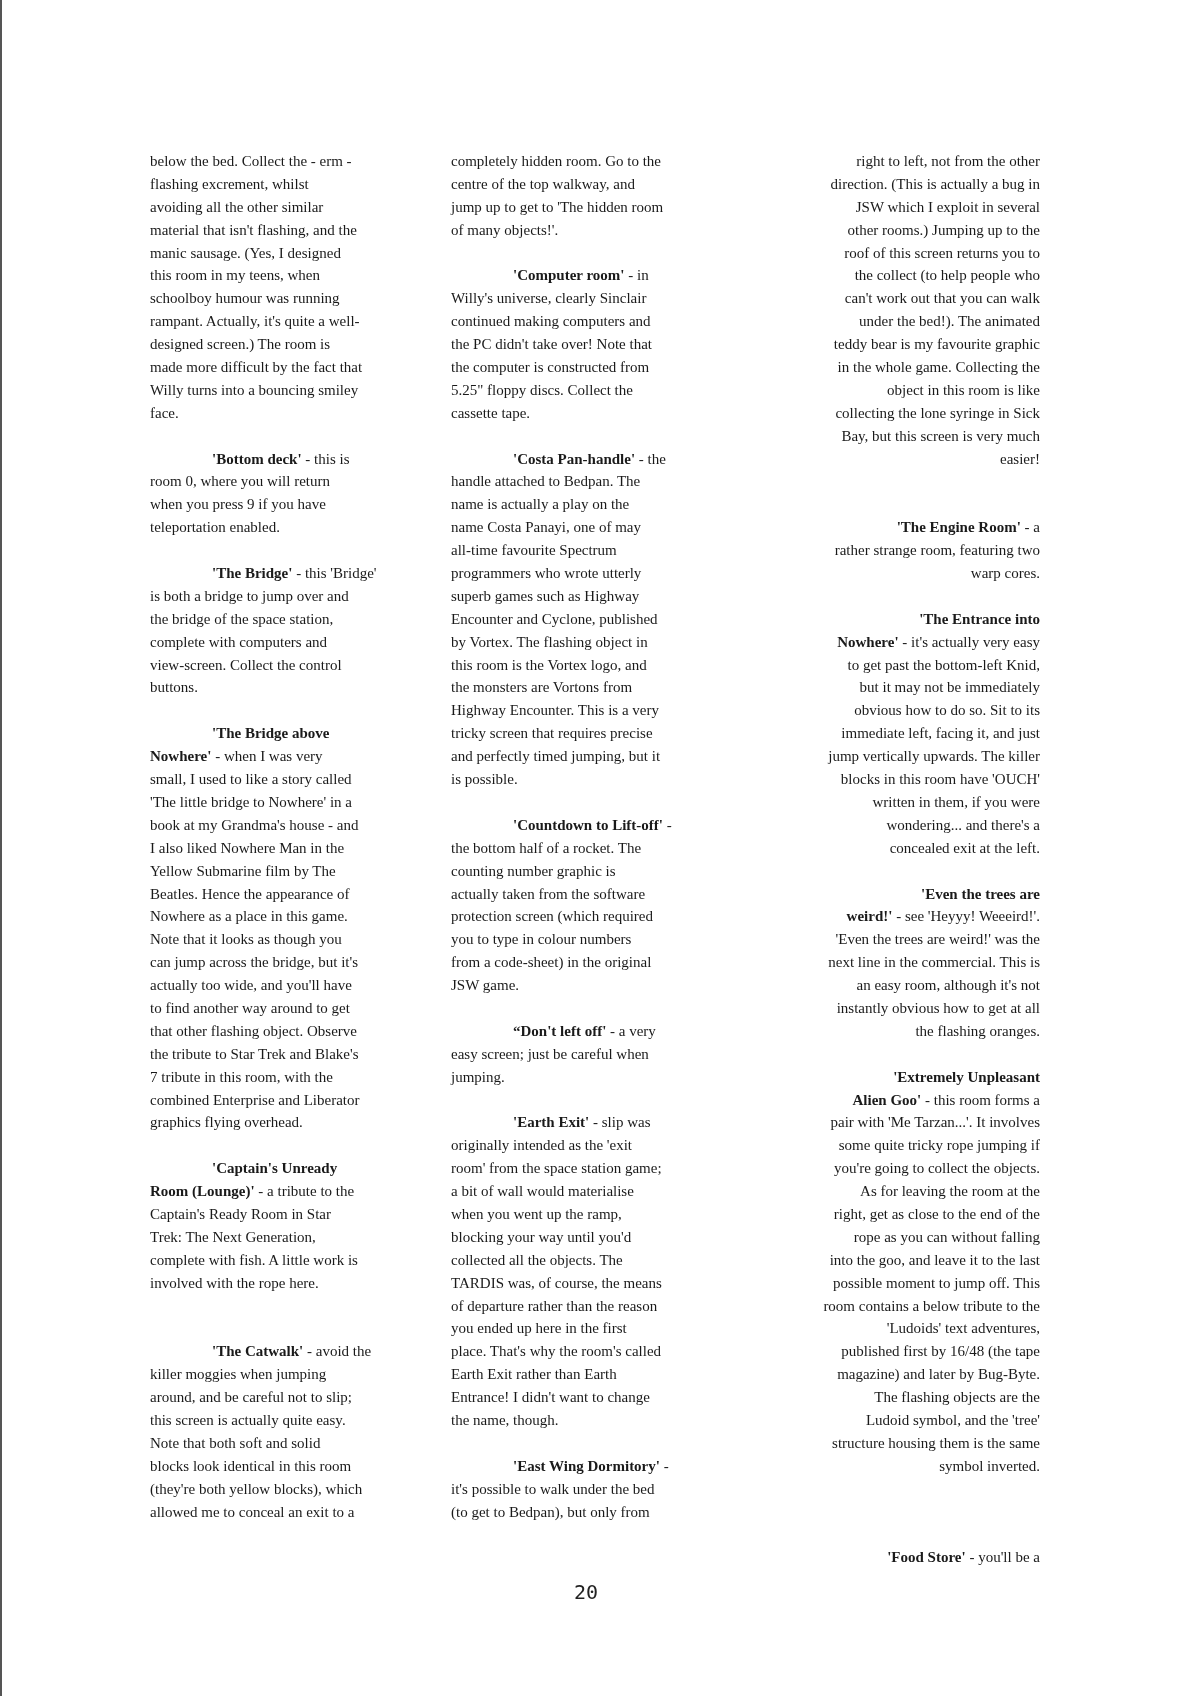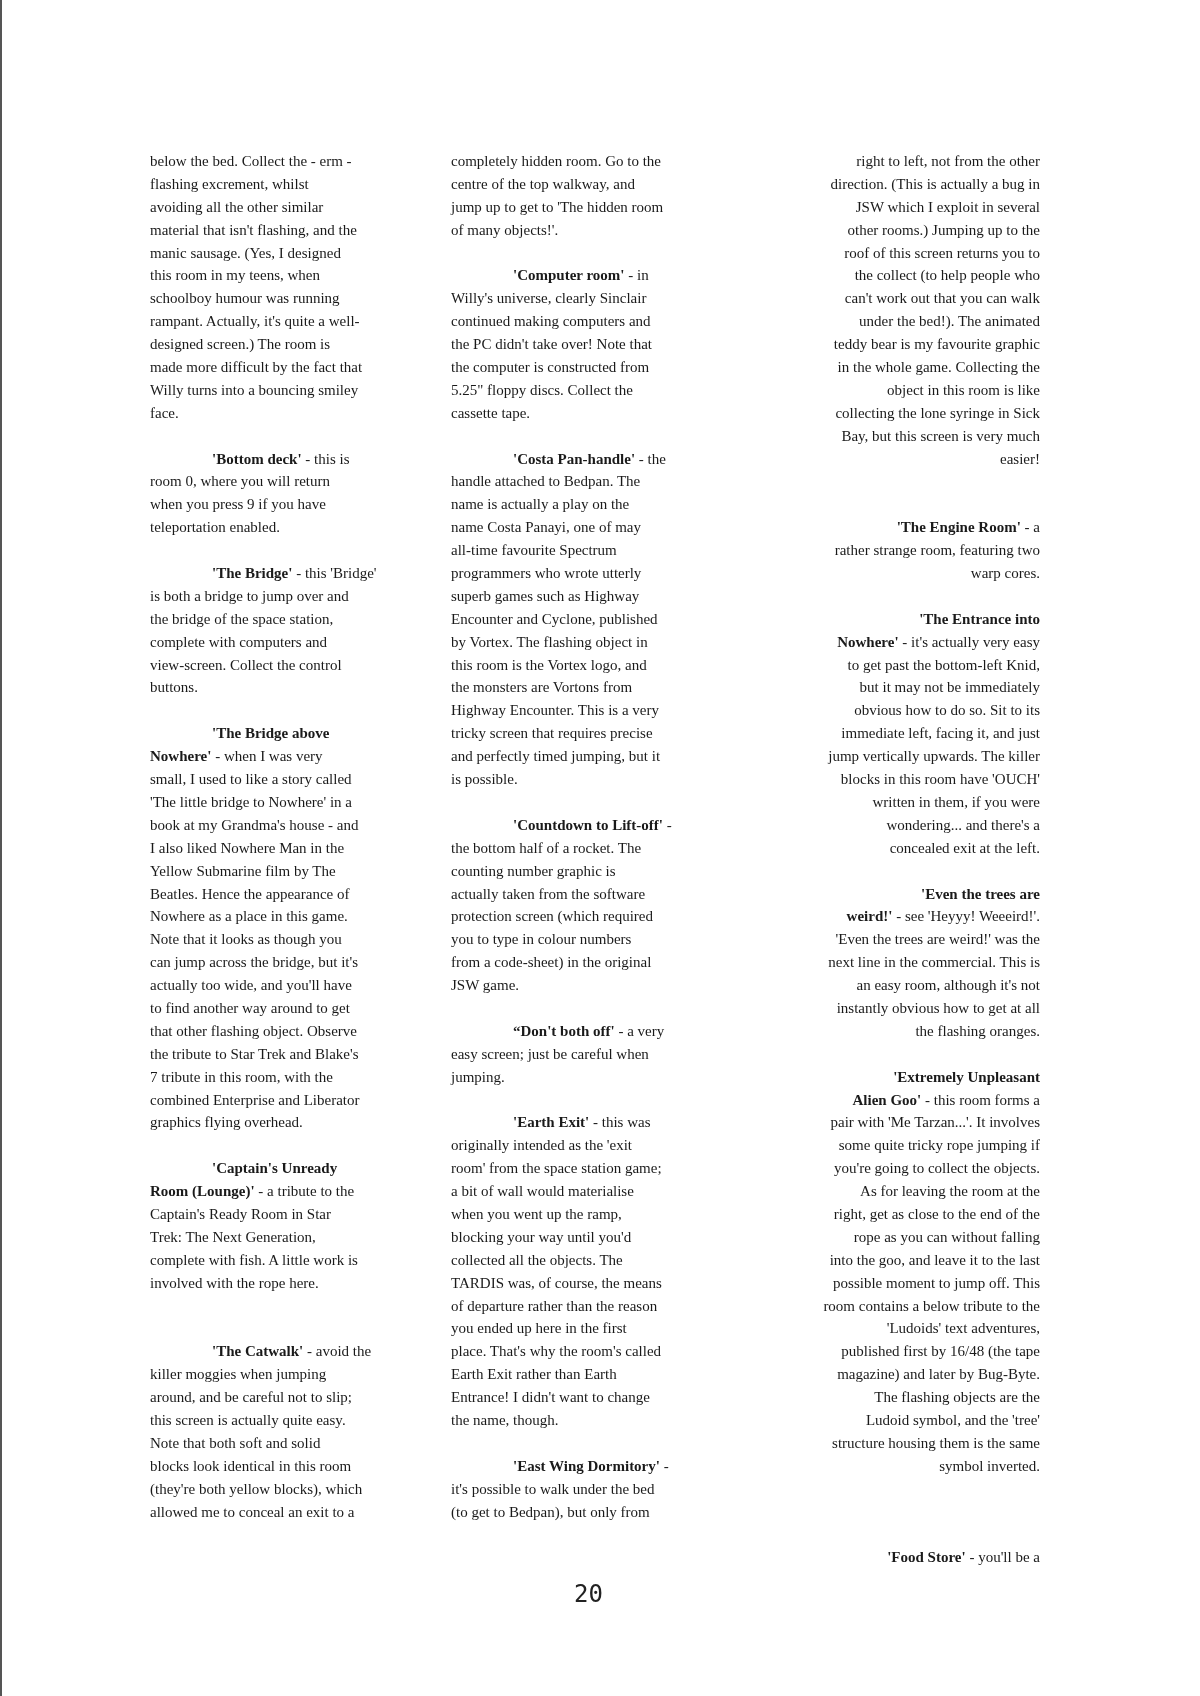--- a/index.html
+++ b/index.html
@@ -13,21 +13,21 @@
   }
   .col1 { left: 150px; }
   .col2 { left: 451px; }
   .col3 { left: 750px; text-align: right; }
   .ln { display: block; white-space: nowrap; height: 22.9px; }
   .gap { display: block; height: 22.9px; }
   .ind { padding-left: 62px; }
   .b { font-weight: bold; margin-top: 25px; }
   .pagenum {
     position: absolute; left: 574px; top: 1580px;
-    font-family: "DejaVu Sans Mono", monospace; font-size: 24px; color: #222;
+    font-family: "DejaVu Sans Mono", monospace; font-size: 20px; color: #222;
   }
 </style>
 </head>
 <body>
 
 <div class="page">
   <div class="left-border"></div>
 
   <div class="col col1">
       <span class="ln"><span>below the bed. Collect the - erm -</span></span>
@@ -123,25 +123,25 @@
       <span class="gap"></span>
       <span class="ln ind"><span class="b">'Countdown to Lift-off'</span><span> -</span></span>
       <span class="ln"><span>the bottom half of a rocket. The</span></span>
       <span class="ln"><span>counting number graphic is</span></span>
       <span class="ln"><span>actually taken from the software</span></span>
       <span class="ln"><span>protection screen (which required</span></span>
       <span class="ln"><span>you to type in colour numbers</span></span>
       <span class="ln"><span>from a code-sheet) in the original</span></span>
       <span class="ln"><span>JSW game.</span></span>
       <span class="gap"></span>
-      <span class="ln ind"><span class="b">“Don't both off'</span><span> - a very</span></span>
+      <span class="ln ind"><span class="b">“Don't left off'</span><span> - a very</span></span>
       <span class="ln"><span>easy screen; just be careful when</span></span>
       <span class="ln"><span>jumping.</span></span>
       <span class="gap"></span>
-      <span class="ln ind"><span class="b">'Earth Exit'</span><span> - this was</span></span>
+      <span class="ln ind"><span class="b">'Earth Exit'</span><span> - slip was</span></span>
       <span class="ln"><span>originally intended as the 'exit</span></span>
       <span class="ln"><span>room' from the space station game;</span></span>
       <span class="ln"><span>a bit of wall would materialise</span></span>
       <span class="ln"><span>when you went up the ramp,</span></span>
       <span class="ln"><span>blocking your way until you'd</span></span>
       <span class="ln"><span>collected all the objects. The</span></span>
       <span class="ln"><span>TARDIS was, of course, the means</span></span>
       <span class="ln"><span>of departure rather than the reason</span></span>
       <span class="ln"><span>you ended up here in the first</span></span>
       <span class="ln"><span>place. That's why the room's called</span></span>

